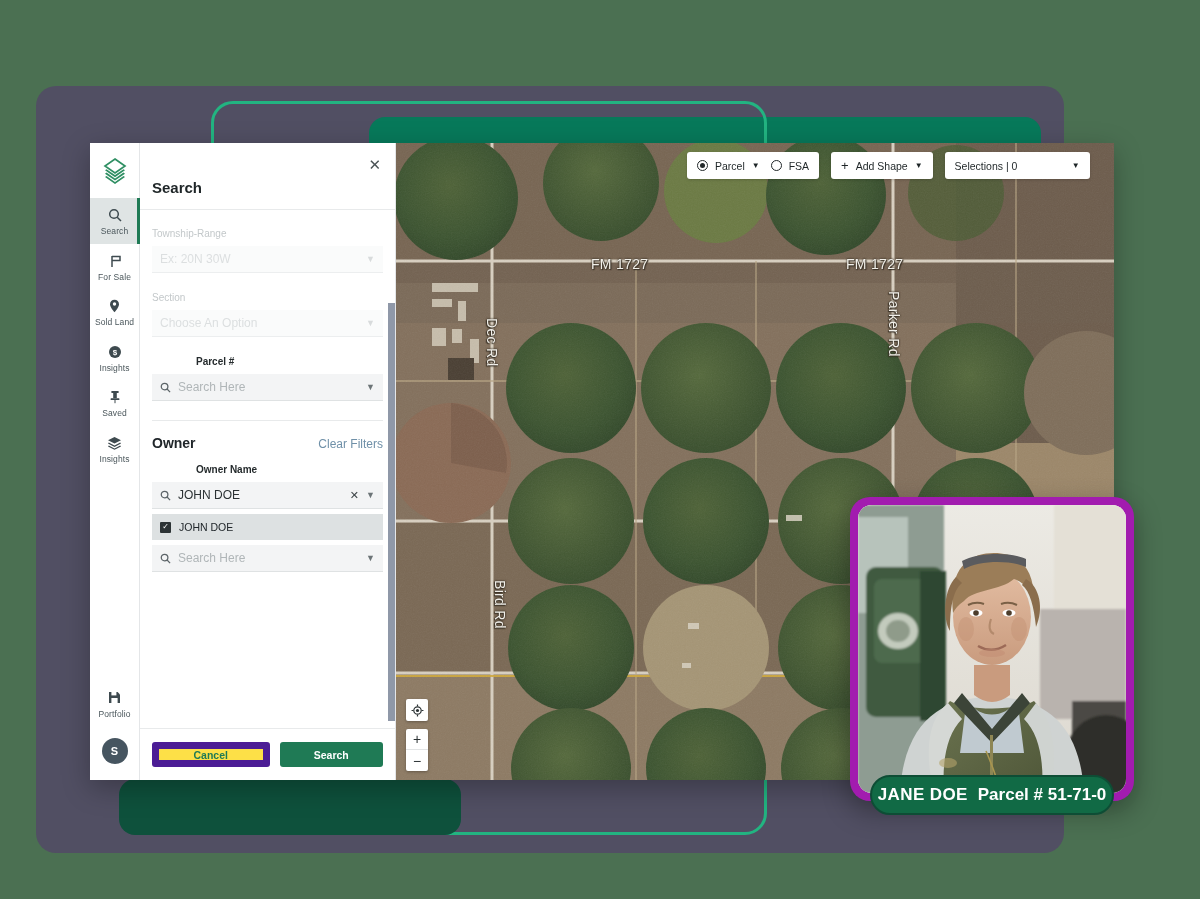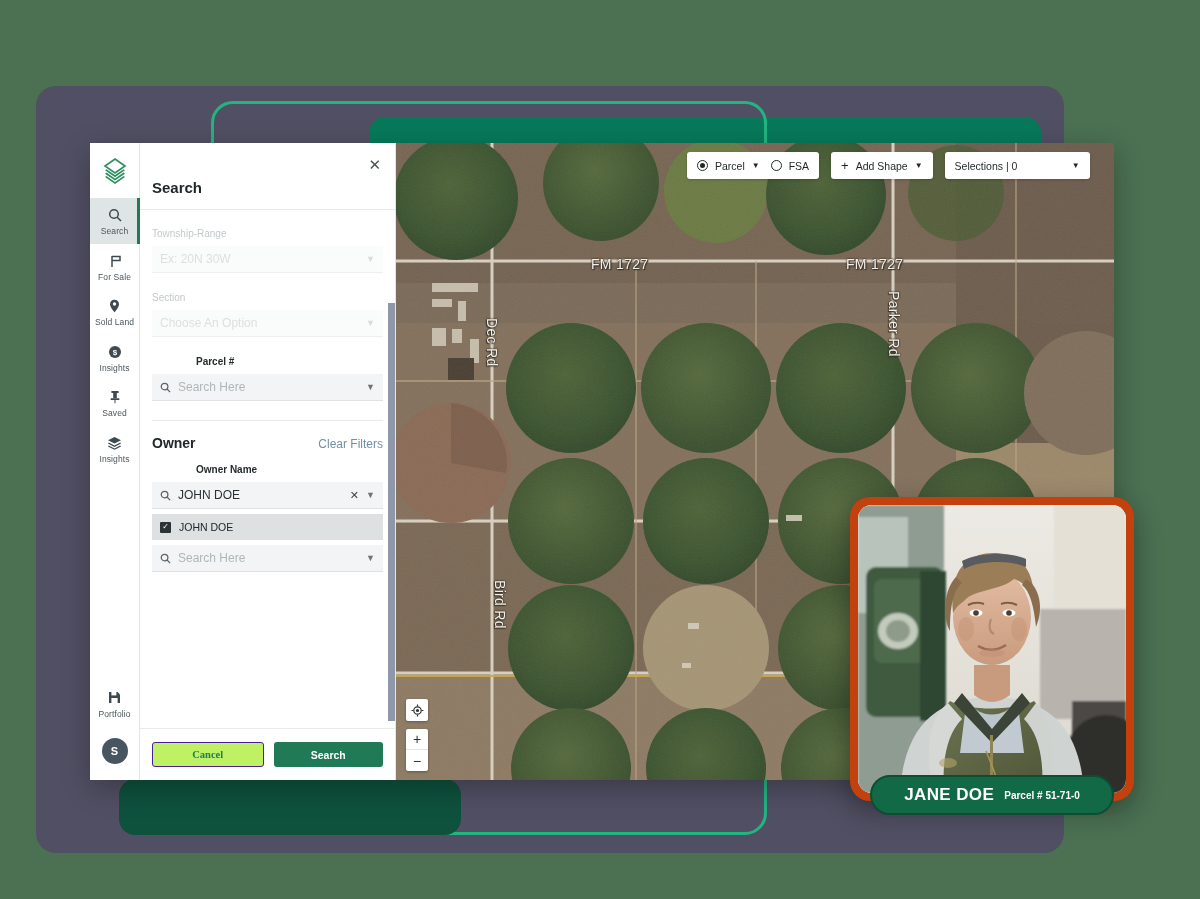--- a/index.html
+++ b/index.html
@@ -115,21 +115,21 @@
     border-radius:0; cursor:pointer;
   }
 
   #panel-footer{
     border-top:1px solid #e8eaeb; padding:13px 12px; display:flex; gap:10px;
   }
   .btn{
     flex:1; height:25px; border-radius:3px; font-size:10.5px; font-weight:bold;
     display:flex; align-items:center; justify-content:center; cursor:pointer;
   }
-  #btn-cancel{ background:#bef264; border:1px solid #4c1d95; color:#1f7a55;font-family:Liberation Serif, serif; }
+  #btn-cancel{ background:#fde047; border:7px solid #4c1d95; color:#1f7a55; }
   #btn-search{ background:#1f7a55; color:#fff; }
 
   
   #map-area{ flex:1; position:relative; overflow:hidden; background:#6e6358; }
   #map-canvas{ position:absolute; inset:0; }
 
   #map-toolbar{
     position:absolute; left:263px; top:9px; display:flex; gap:12px; z-index:6;margin-left:28px;
   }
   .tb{
@@ -157,34 +157,34 @@
   .road-lbl{
     position:absolute; color:#f2f0ea; font-size:14px; letter-spacing:.3px;
     text-shadow:0 0 2px #3a3227,0 0 2px #3a3227,1px 1px 1px #3a3227; z-index:4;
     white-space:nowrap; pointer-events:none;
   }
   .road-lbl.vert{ writing-mode:vertical-rl; }
 
   
   #photo-card{
     position:absolute; left:850px; top:497px; width:284px; height:304px;
-    background:#c2410c; border-radius:20px; padding:8px;
+    background:#a21caf; border-radius:20px; padding:8px;
     box-shadow:0 10px 28px rgba(0,0,0,.33); z-index:20;
   }
   #photo-inner{
     width:100%; height:100%; border-radius:14px; overflow:hidden; position:relative;
     background:#cfd4d2;
   }
   #name-banner{
     position:absolute; left:20px; bottom:-14px; right:20px; height:40px;
     background:#116a45; border-radius:20px; display:flex; align-items:center;
     justify-content:center; gap:10px; z-index:22; border:2px solid #0e4d35;
   }
   #banner-name{ color:#fff; font-size:17px; font-weight:bold; letter-spacing:.4px; }
-  #banner-parcel{ color:#fff; font-size:10px; font-weight:bold; }
+  #banner-parcel{ color:#fff; font-size:17px; font-weight:bold; }
 </style>
 </head>
 <body>
 
 <div id="deco-purple-panel"></div>
 <div id="deco-green-top"></div>
 <div id="deco-teal-outline"></div>
 <div id="deco-green-bottom"></div>
 
 <div id="app-window">

